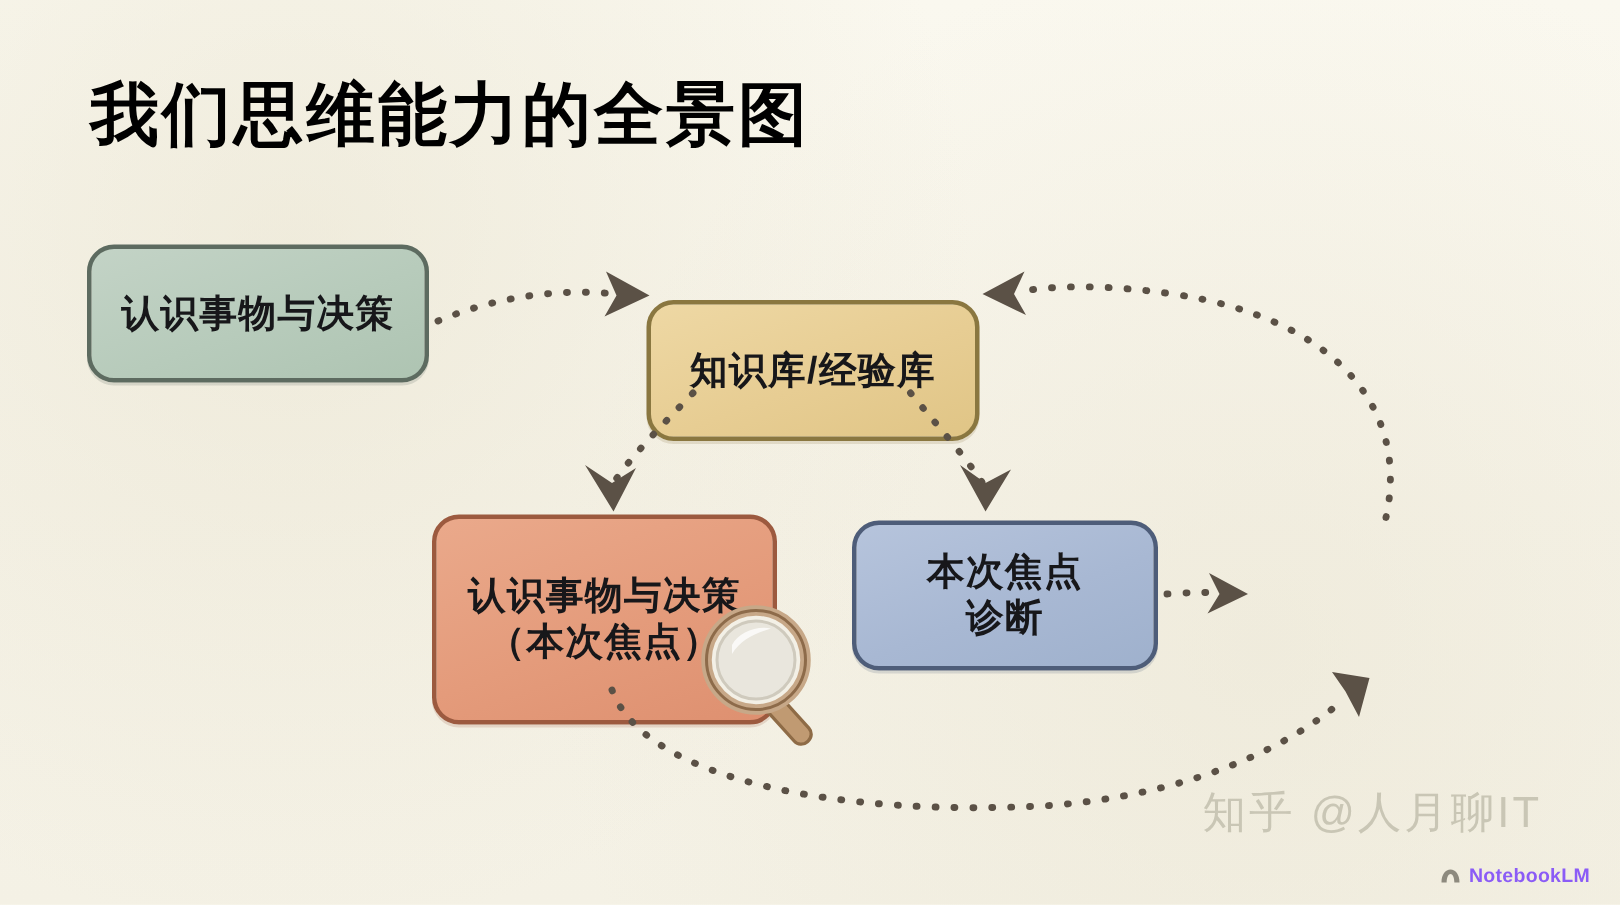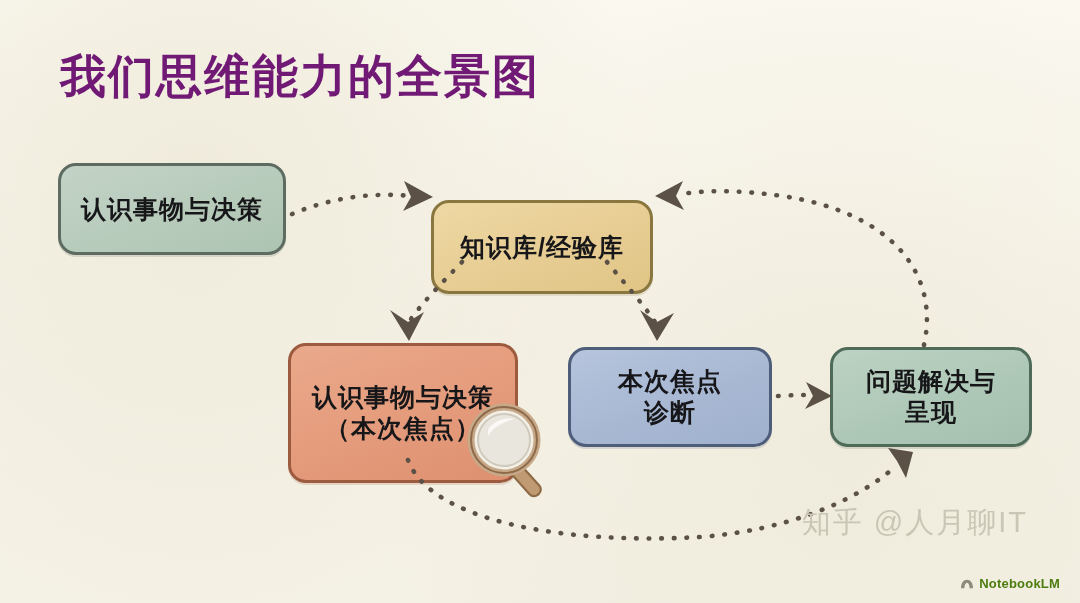--- a/index.html
+++ b/index.html
@@ -34,21 +34,21 @@
     z-index: 0;
   }
 
   #title {
     position: absolute;
     left: 60px;
     top: 46px;
     font-size: 46px;
     font-weight: 700;
     letter-spacing: 2px;
-    color: #701a75;
+    color: #000000;
     white-space: nowrap;
     z-index: 6;
     font-family: "Liberation Sans", "DejaVu Sans", sans-serif;
   }
 
   
   .node {
     position: absolute;
     box-sizing: border-box;
     display: flex;
@@ -128,40 +128,40 @@
     width: 112px;
     height: 112px;
     z-index: 7;
     pointer-events: none;
   }
 
   
   #watermark {
     position: absolute;
     right: 52px;
-    bottom: 60px;
+    bottom: 41px;
     z-index: 8;
     text-align: left;
   }
   #watermark .zhihu {
     font-size: 29px;
     color: #c9c6b5;
     letter-spacing: 2px;
     font-weight: 500;
     white-space: nowrap;
   }
   #nbml {
     position: absolute;
     right: 20px;
     bottom: 12px;
     z-index: 8;
     display: flex;
     align-items: center;
     gap: 5px;
-    color: #4d7c0f;
+    color: #8b5cf6;
     font-size: 13px;
     font-weight: 600;
     letter-spacing: 0.2px;
   }
   #nbml .nb-mark {
     display: inline-block;
     width: 14px;
     height: 12px;
   }
 </style>
@@ -218,24 +218,20 @@
   <div class="node salmon" id="node-cognition">
     <span class="label">认识事物与决策
 （本次焦点）</span>
   </div>
 
   <div class="node blue" id="node-analysis">
     <span class="label">本次焦点
 诊断</span>
   </div>
 
-  <div class="node seagreen" id="node-solution">
-    <span class="label">问题解决与
-呈现</span>
-  </div>
 
   <svg id="magnifier" viewBox="0 0 112 112">
     <g transform="rotate(0 56 56)">
       <rect x="60" y="62" width="13" height="42" rx="6" transform="rotate(-42 66 83)" fill="#c09a72" stroke="#8e6b46" stroke-width="2.2"></rect>
       <circle cx="46" cy="44" r="33" fill="#f3f0e6" stroke="#c7a888" stroke-width="7"></circle>
       <circle cx="46" cy="44" r="33" fill="none" stroke="#8d6b4a" stroke-width="2"></circle>
       <circle cx="46" cy="44" r="26" fill="#e9e6dd" stroke="#cfcabd" stroke-width="2"></circle>
       <path d="M30,34 C34,26 46,21 56,23 C46,26 36,30 30,40 Z" fill="#ffffff" opacity="0.75"></path>
     </g>
   </svg>

